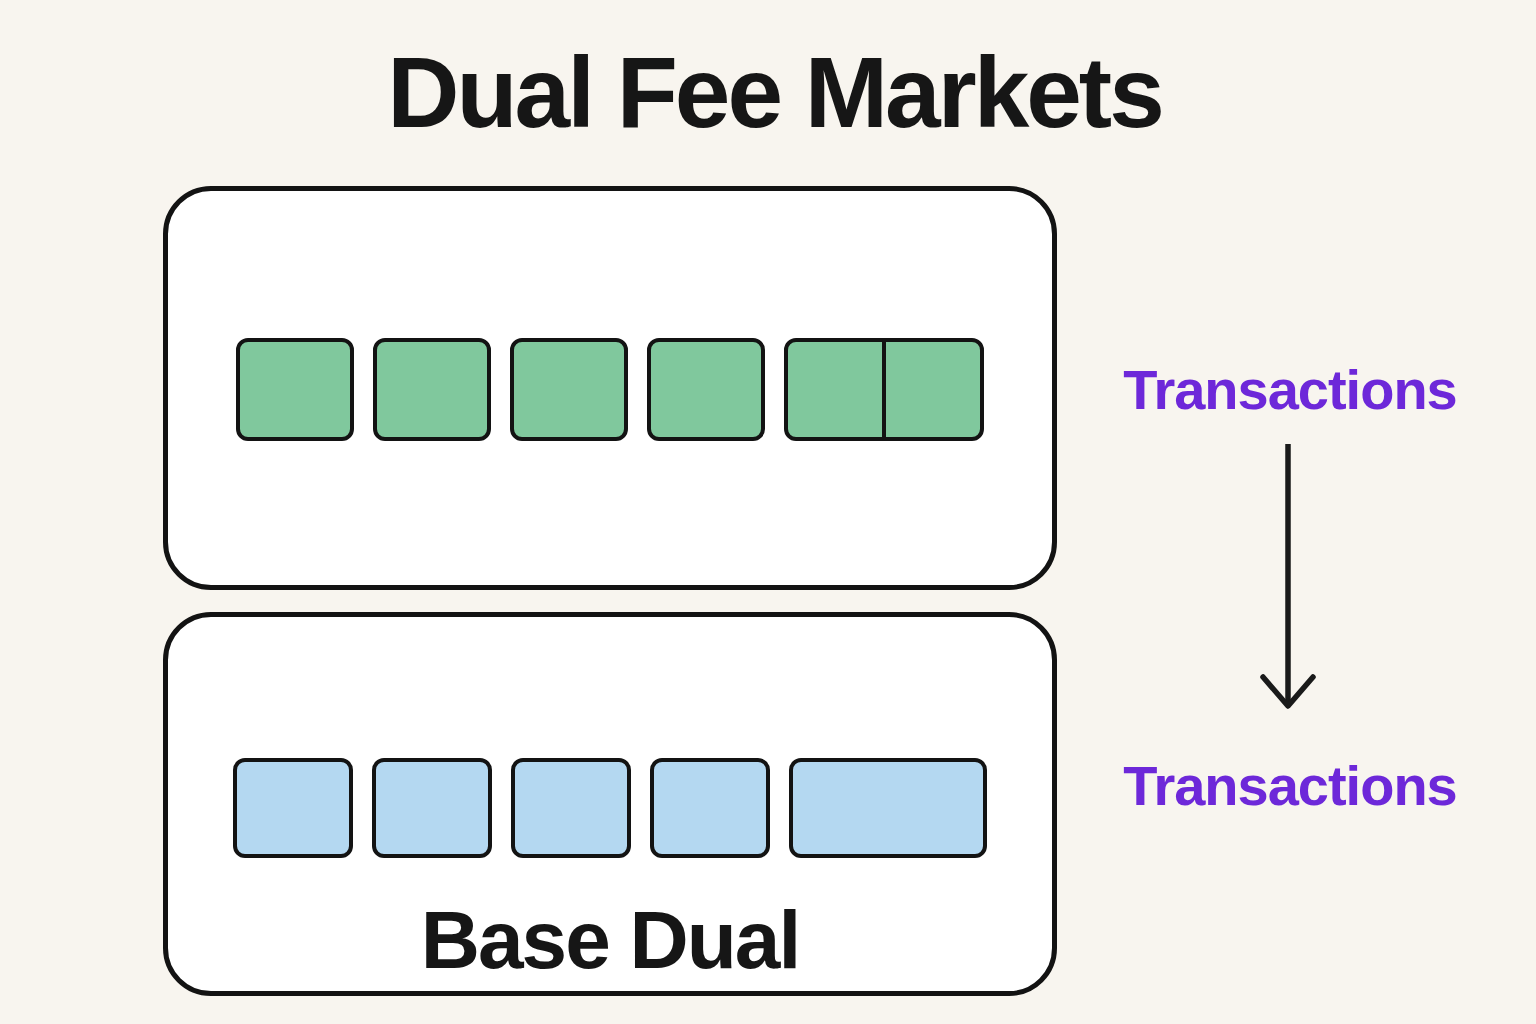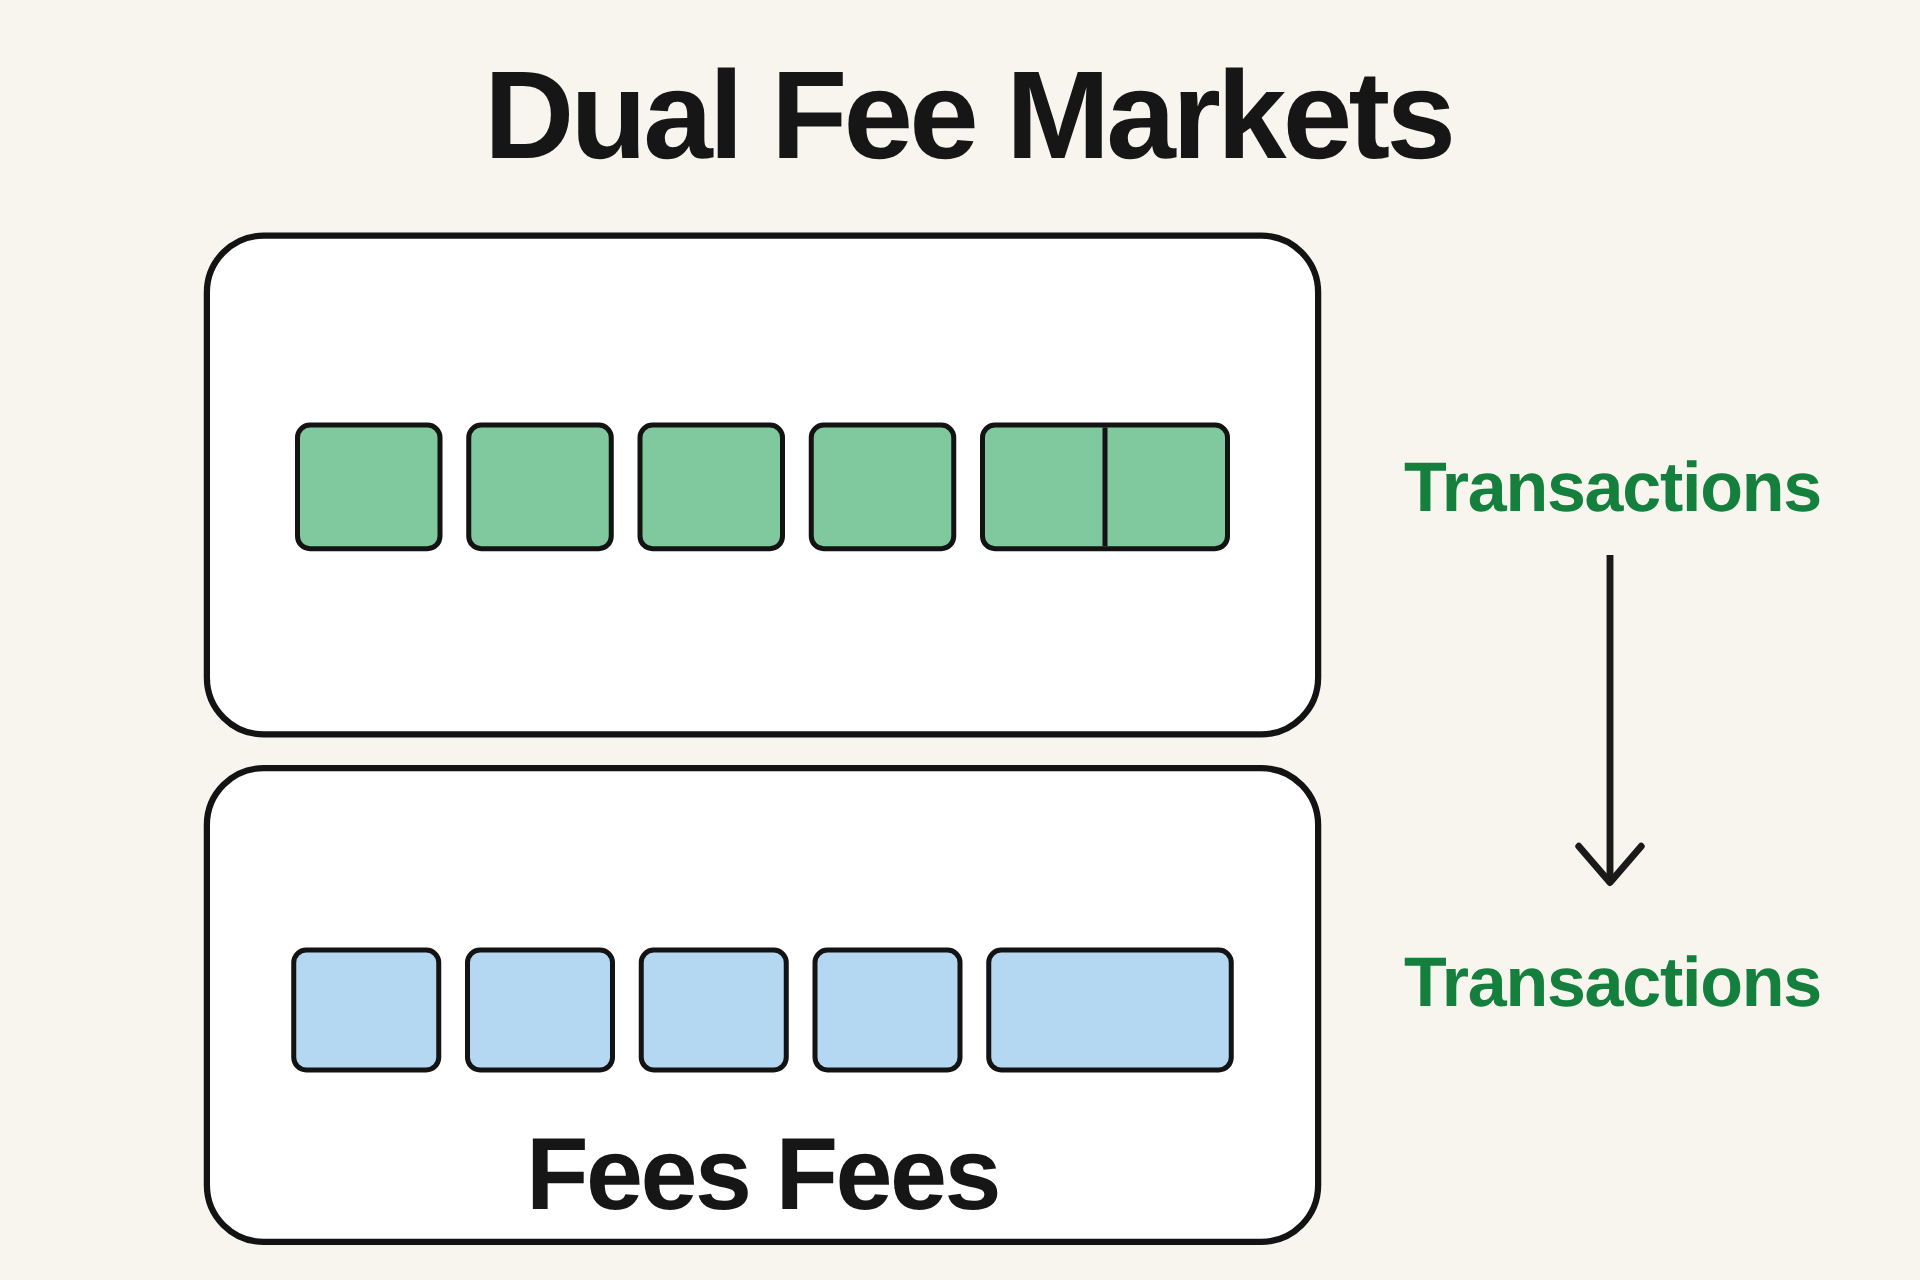--- a/index.html
+++ b/index.html
@@ -84,21 +84,21 @@
   }
   .flow-label{
     position:absolute;
     left:1075px;
     width:430px;
     text-align:center;
     font-size:56px;
     font-weight:bold;
     letter-spacing:-1px;
     line-height:1;
-    color:#15803d;
+    color:#6d28d9;
   }
   .flow-label.top{top:362px;}
   .flow-label.bottom{top:758px;}
   .arrow{
     position:absolute;
     left:1256px;
     top:436px;
     width:64px;
     height:288px;
   }
@@ -121,21 +121,21 @@
   </section>
 
   <section class="card settle">
     <div class="block-row">
         <div class="block" style="width: 120px; height: 100px; background: rgb(180, 216, 241);"></div>
         <div class="block" style="width: 120px; height: 100px; background: rgb(180, 216, 241);"></div>
         <div class="block" style="width: 120px; height: 100px; background: rgb(180, 216, 241);"></div>
         <div class="block" style="width: 120px; height: 100px; background: rgb(180, 216, 241);"></div>
         <div class="block" style="width: 198px; height: 100px; background: rgb(180, 216, 241);"></div>
       </div>
-    <div class="card-caption">Fees Fees</div>
+    <div class="card-caption">Base Dual</div>
   </section>
 
   <div class="flow-label top">Transactions</div>
 
   <svg class="arrow" viewBox="0 0 64 288" xmlns="http://www.w3.org/2000/svg" fill="none">
     <line x1="32" y1="8" x2="32" y2="266" stroke="#1a1a1a" stroke-width="5.5"></line>
     <polyline points="7,241 32,270 57,241" stroke="#1a1a1a" stroke-width="5.5" stroke-linecap="round" stroke-linejoin="round" fill="none"></polyline>
   </svg>
 
   <div class="flow-label bottom">Transactions</div>

